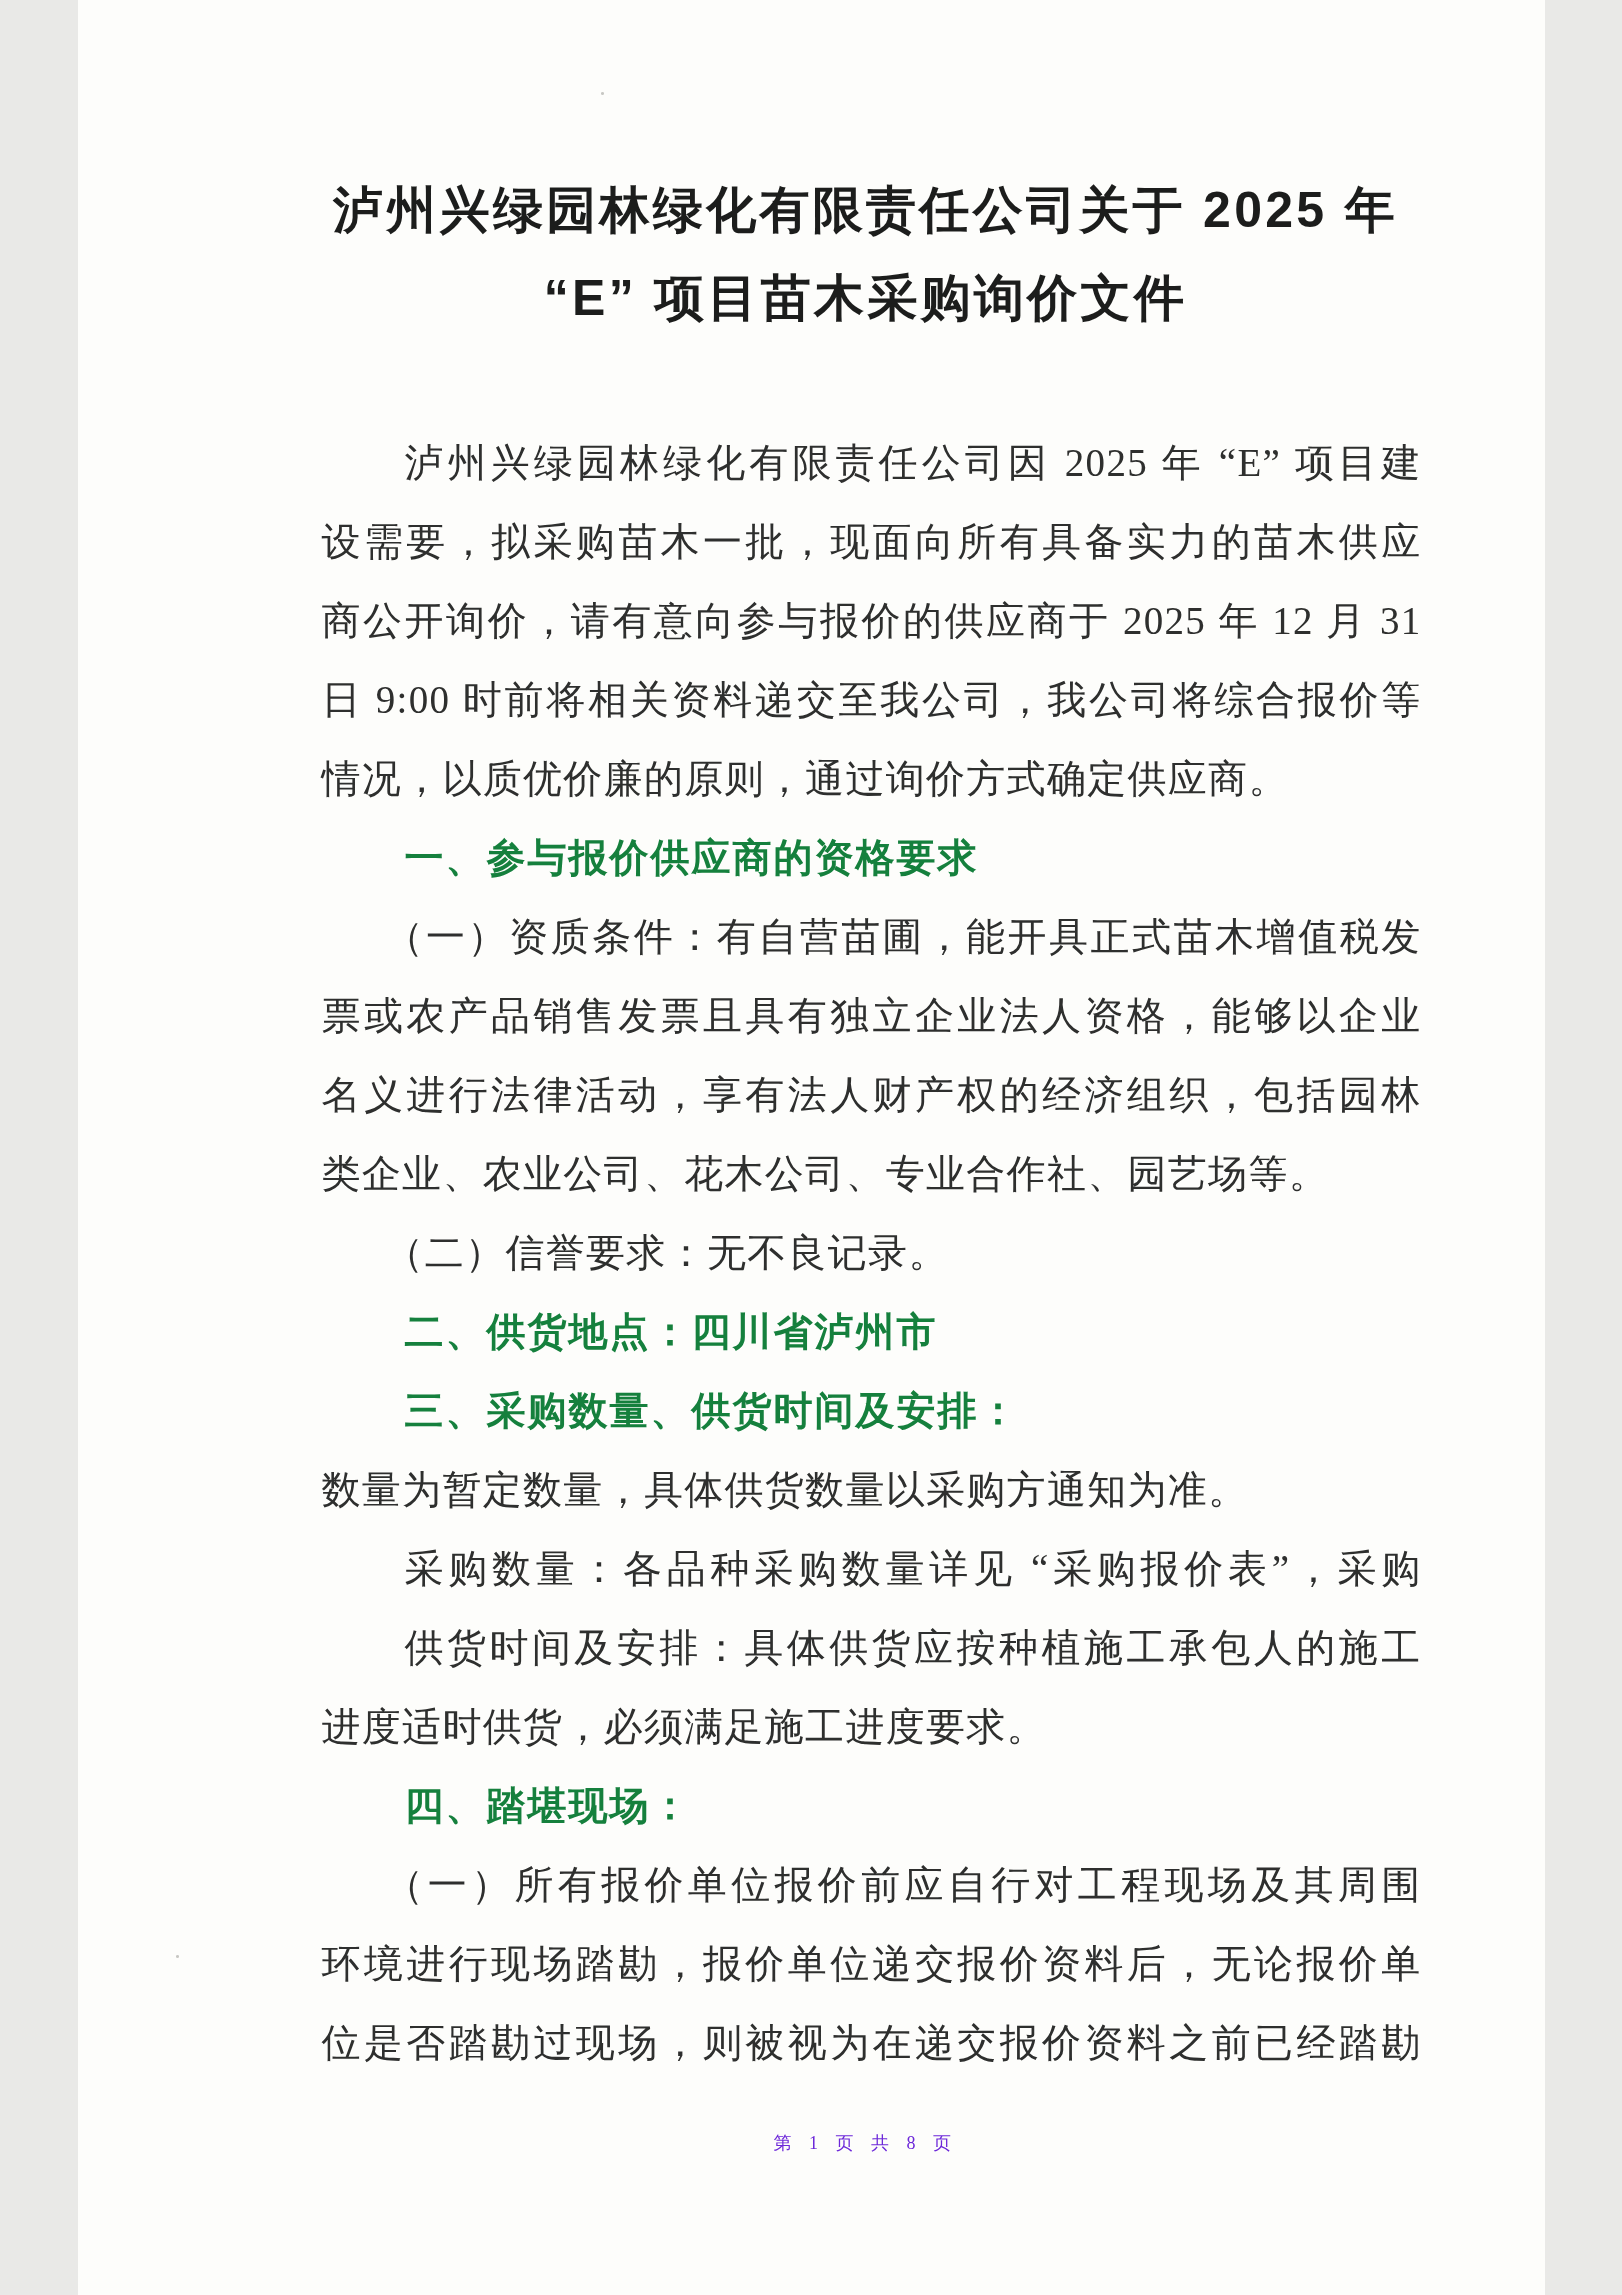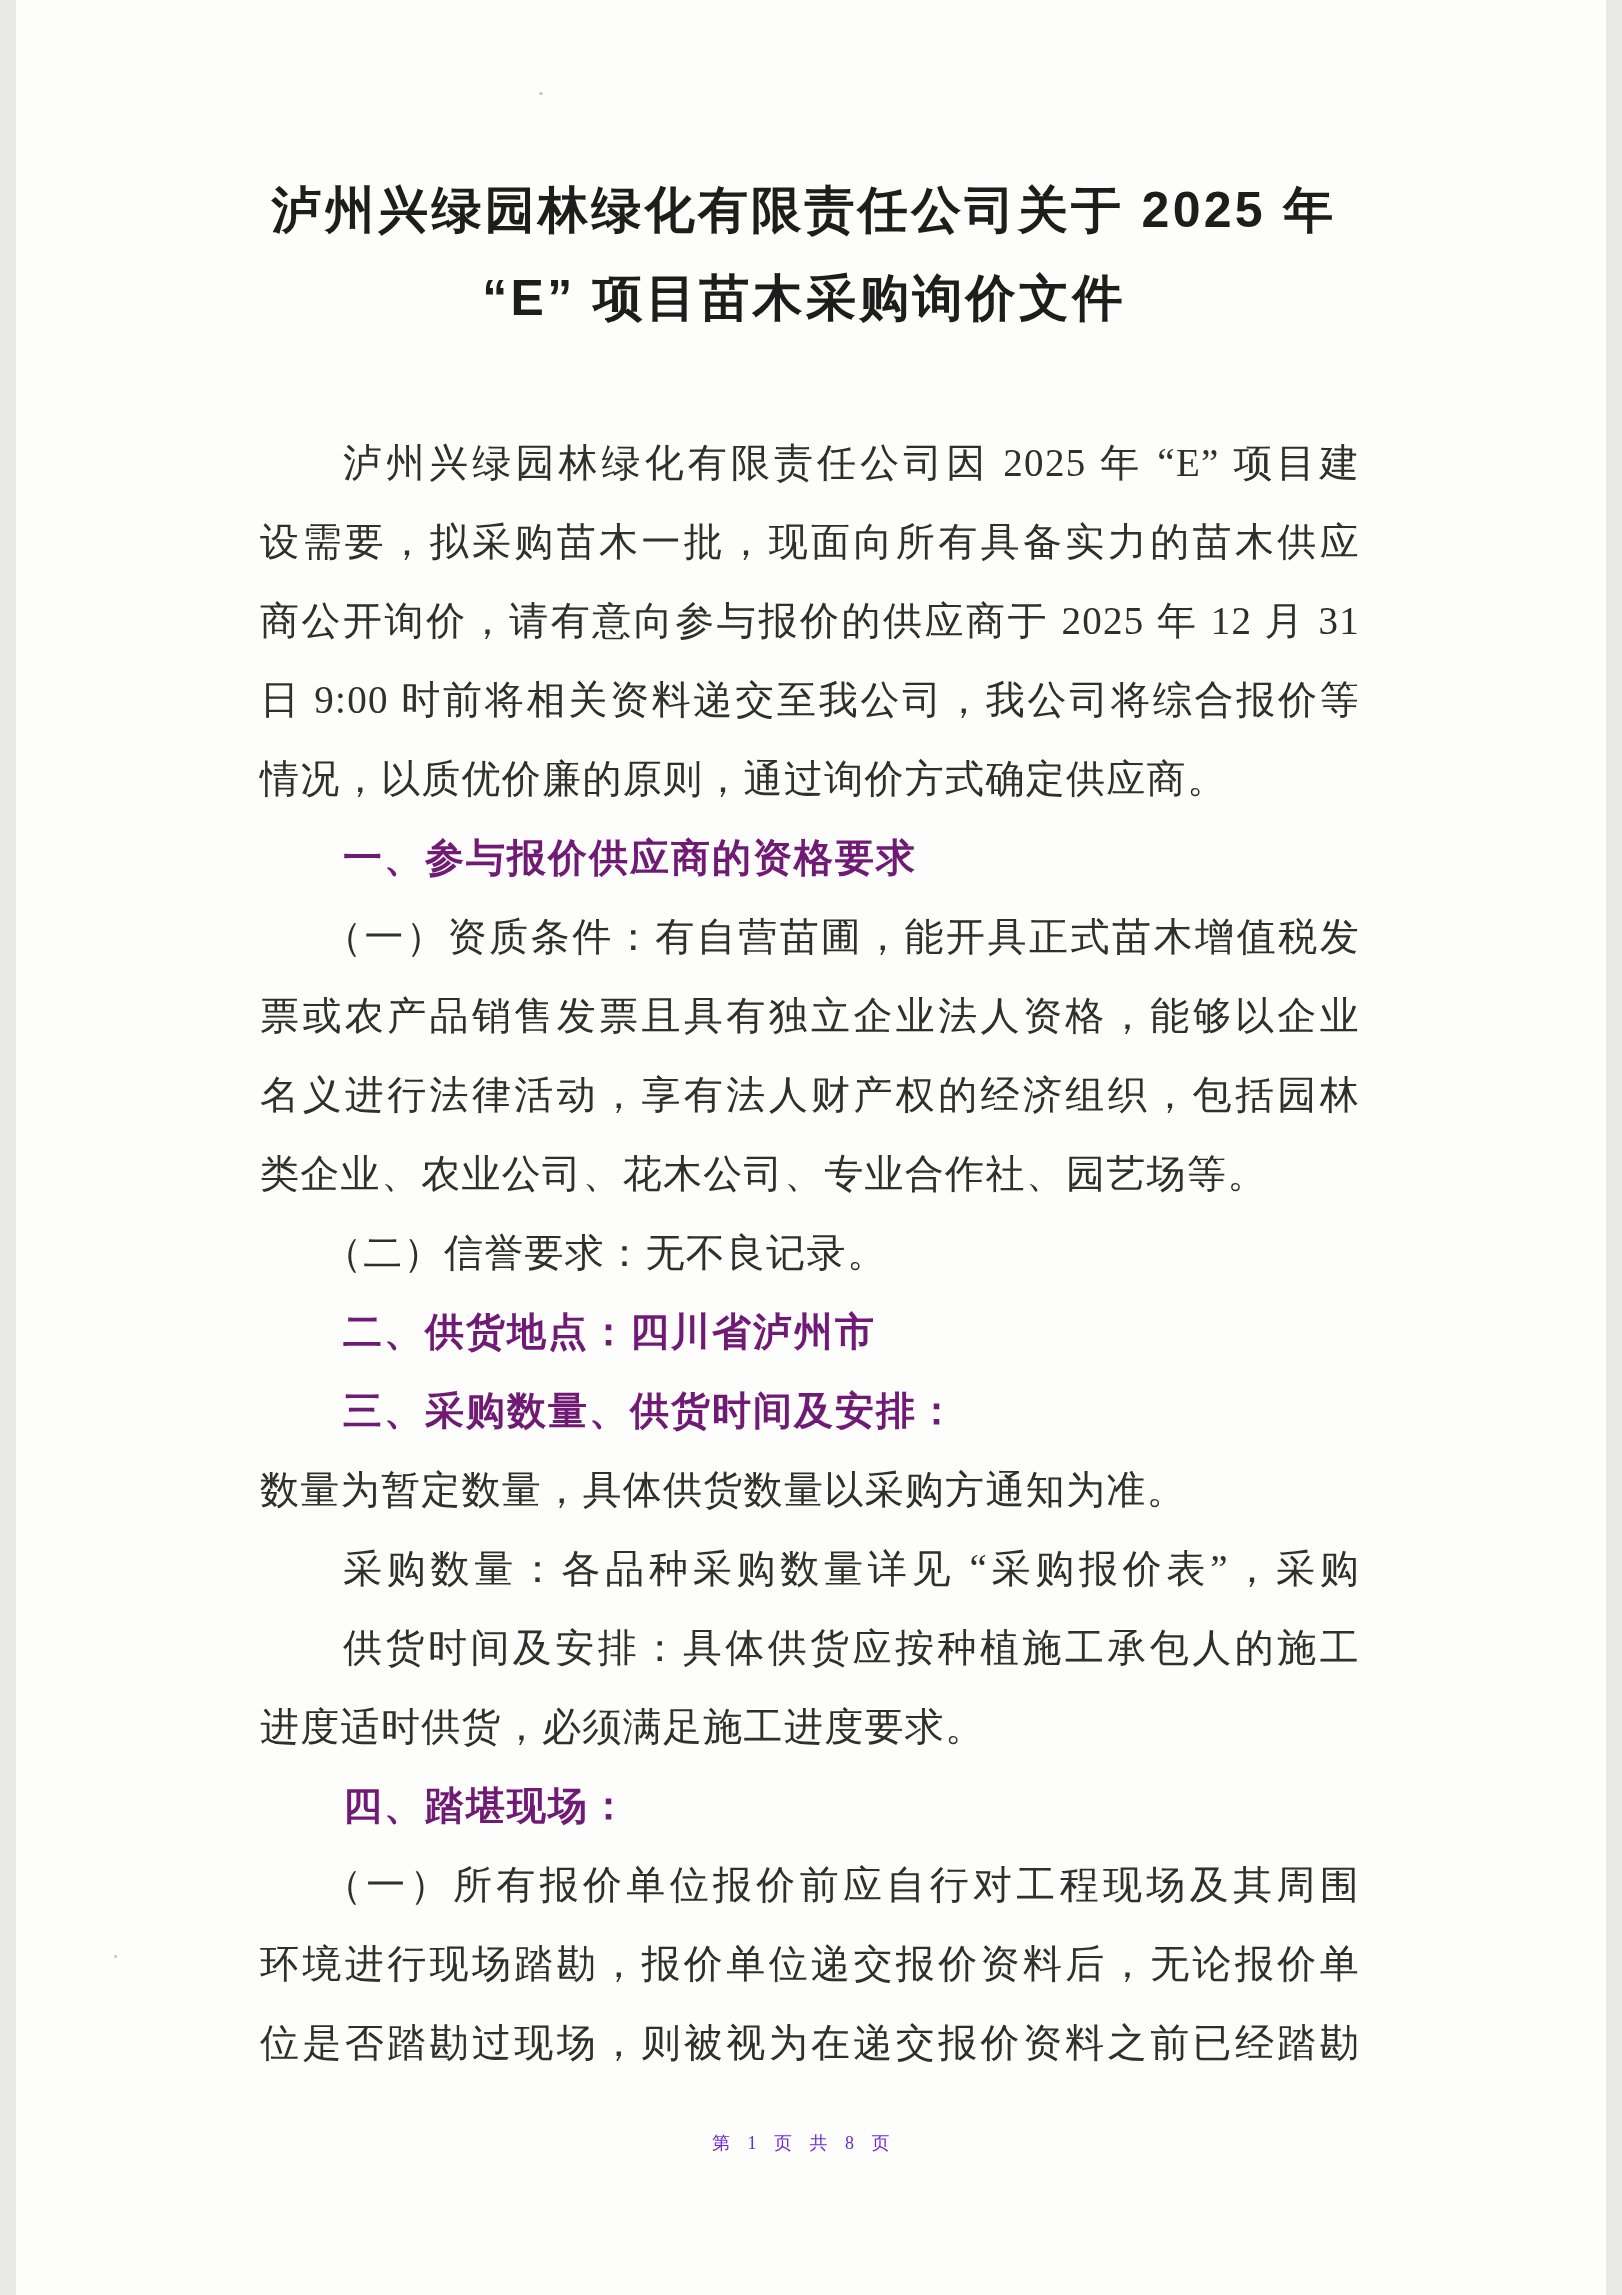--- a/index.html
+++ b/index.html
@@ -2,21 +2,21 @@
 <html style="font-size:10.5px"><head>
 <meta charset="utf-8">
 <style>
   html, body {
     margin: 0;
     padding: 0;
     background: #e9e9e7;
   }
   .sheet {
     position: relative;
-    width: 1590px;
+    width: 1467px;
     height: 2295px;
     margin: 0 auto;
     background: #fdfdfb;
     overflow: hidden;
     font-family: "Liberation Serif", serif;
   }
   
   .edge-shadow {
     position: absolute;
     left: 1594px;
@@ -72,21 +72,21 @@
   }
   .ln.j {
     text-align: justify;
     text-align-last: justify;
   }
   .ln.ind  { padding-left: 83px; }
   .ln.indp { padding-left: 63px; }
   .ln.h {
     font-family: "Liberation Sans", sans-serif;
     font-weight: 700;
-    color: #701a75;
+    color: #15803d;
     text-align: center;
     text-align-last: left;
     letter-spacing: 2px;
   }
 
   .footer {
     position: absolute;
     top: 2124px;
     left: 232px;
     width: 1112px;

